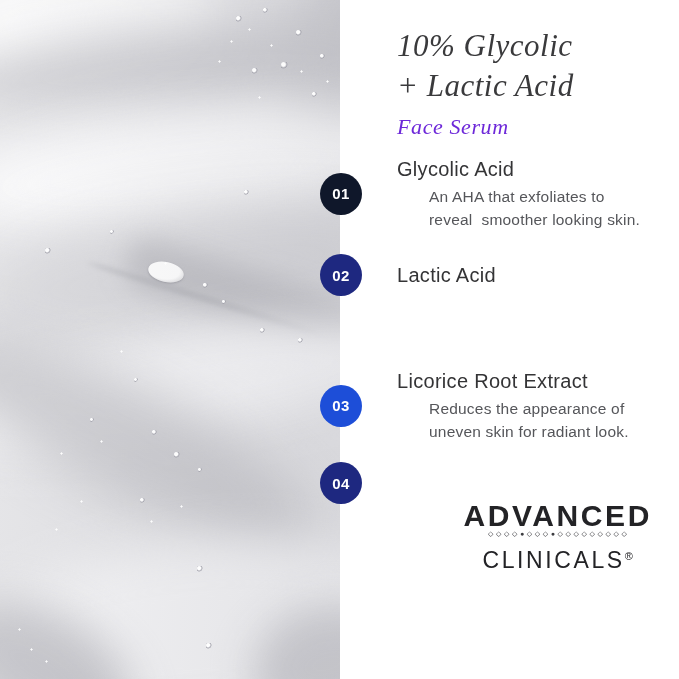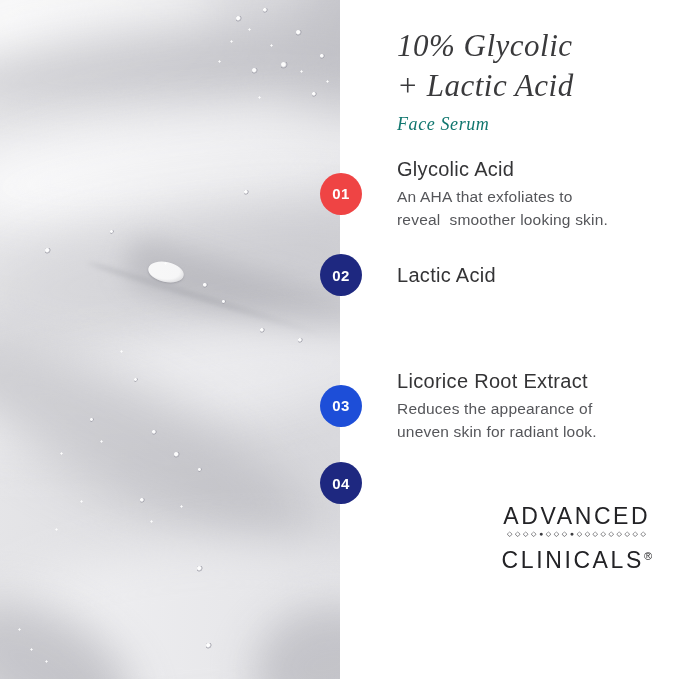--- a/index.html
+++ b/index.html
@@ -106,49 +106,49 @@
   .panel { position:absolute; left:340px; top:0; width:339px; height:597px; background:#ffffff; }
 
   .title-block { position:absolute; left:57px; top:26px; }
   .product-title {
     font-family:"Liberation Serif", serif; font-style:italic; font-weight:400;
     font-size:31px; line-height:40px; letter-spacing:.5px;
     color:#3a3a3c; white-space:pre-line;
   }
   .product-subtitle {
     font-family:"Liberation Serif", serif; font-style:italic; font-weight:400;
-    font-size:18px; letter-spacing:.6px; color:#0f766e; margin-top:8px;
+    font-size:22px; letter-spacing:.6px; color:#6d28d9; margin-top:8px;
   }
 
   
   .item { position:absolute; left:320px; display:flex; align-items:center; gap:35px; width:348px; }
   .badge {
     flex:none; width:42px; height:42px; border-radius:50%;
     background:#1e2880; color:#ffffff;
     display:flex; align-items:center; justify-content:center;
     font-size:15px; font-weight:700; letter-spacing:.5px;
     z-index:10;
   }
   .item-text { }
   .item-name {
     font-size:20px; font-weight:500; line-height:26px;
     color:#343436; letter-spacing:.3px;
   }
   .item-desc {
     margin-top:3px; font-size:15.5px; line-height:23px;
-    color:#55565a; letter-spacing:.2px; white-space:pre-wrap;
+    color:#55565a; letter-spacing:.2px; white-space:pre-wrap;margin-left:32px;
   }
   .item-1 { top:156px; }
   .item-2 { top:254px; }
   .item-3 { top:368px; }
   .item-4 { top:462px; }
 
   
   .brand { position:absolute; right:27px; bottom:20px; text-align:center; color:#232326; }
-  .brand-line1 { font-size:23px; line-height:24px; font-weight:400; letter-spacing:2.6px; }
+  .brand-line1 { font-size:30px; line-height:24px; font-weight:700; letter-spacing:2.6px; }
   .brand-sep   { font-size:7px; line-height:9px; letter-spacing:2.6px; color:#3c3c40; margin:1px 0 1px 2px; }
   .brand-line2 { font-size:23px; line-height:34px; font-weight:400; letter-spacing:2.6px; }
   .brand-reg   { font-size:11px; vertical-align:8px; letter-spacing:0; }
 </style>
 </head>
 <body>
 
 <div class="canvas">
 
   <div class="photo">
@@ -176,21 +176,21 @@
     </div>
 
     <div class="brand">
       <div class="brand-line1">ADVANCED</div>
       <div class="brand-sep">◇◇◇◇●◇◇◇●◇◇◇◇◇◇◇◇◇</div>
       <div class="brand-line2"><span>CLINICALS</span><span class="brand-reg">®</span></div>
     </div>
   </div>
 
   <div class="item item-1">
-    <div class="badge" style="background: #ef4444;">01</div>
+    <div class="badge" style="background: #0f172a;">01</div>
     <div class="item-text">
       <div class="item-name">Glycolic Acid</div>
       <div class="item-desc">An AHA that exfoliates to
 reveal  smoother looking skin.</div>
     </div>
   </div>
 
   <div class="item item-2">
     <div class="badge" style="background: rgb(30, 40, 128);">02</div>
     <div class="item-text">

